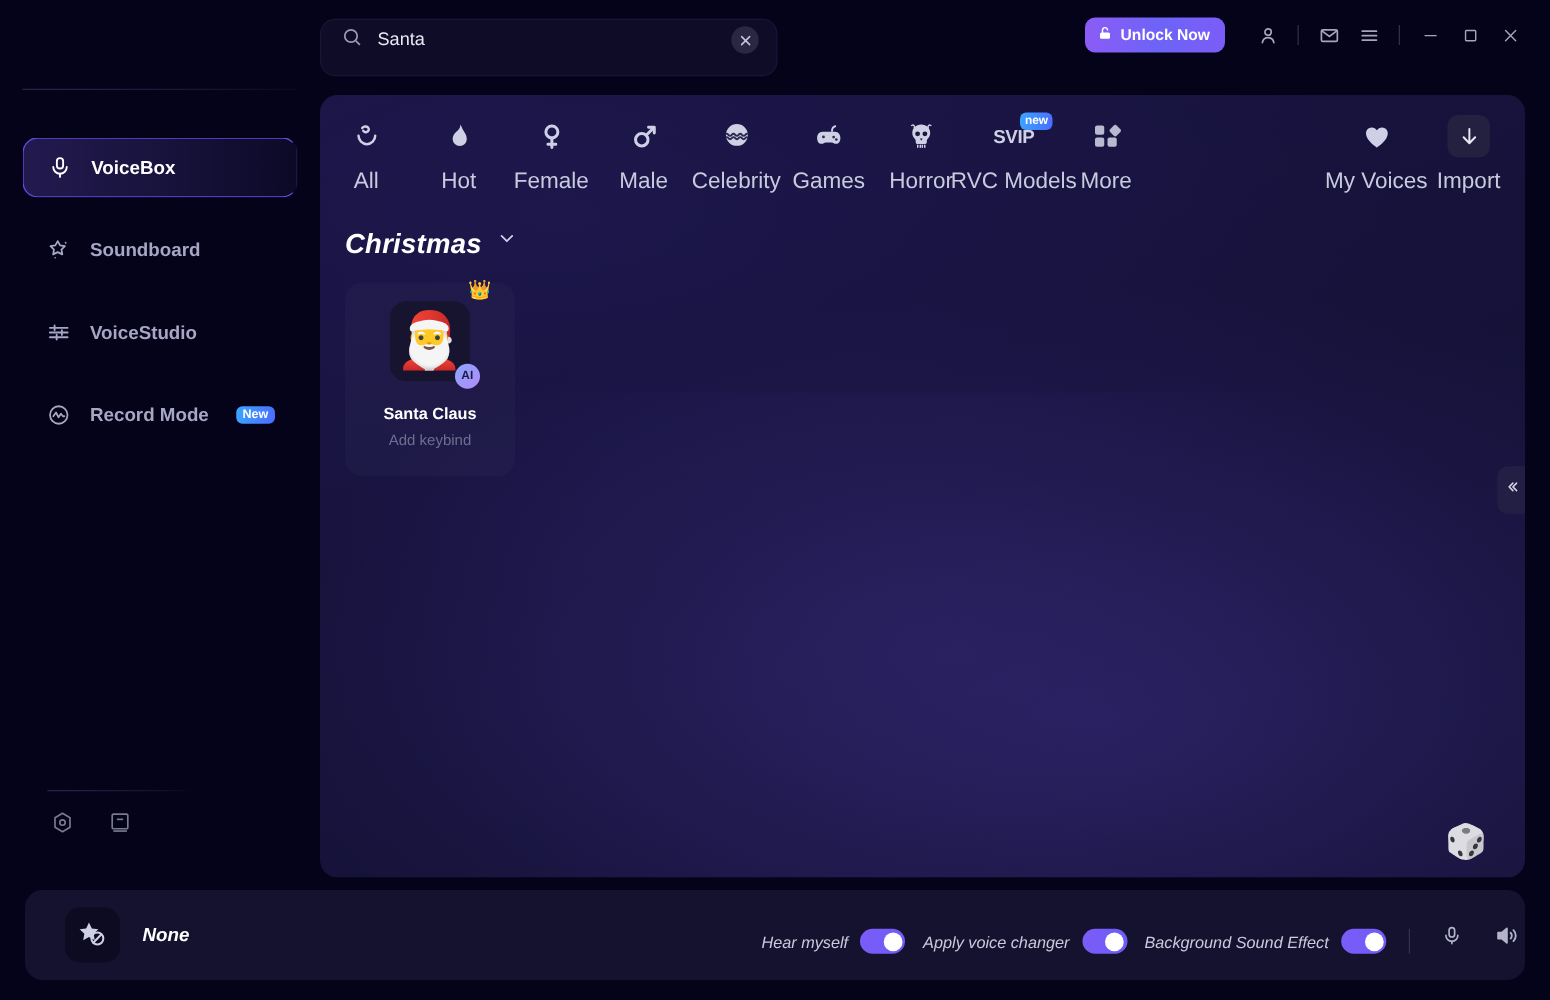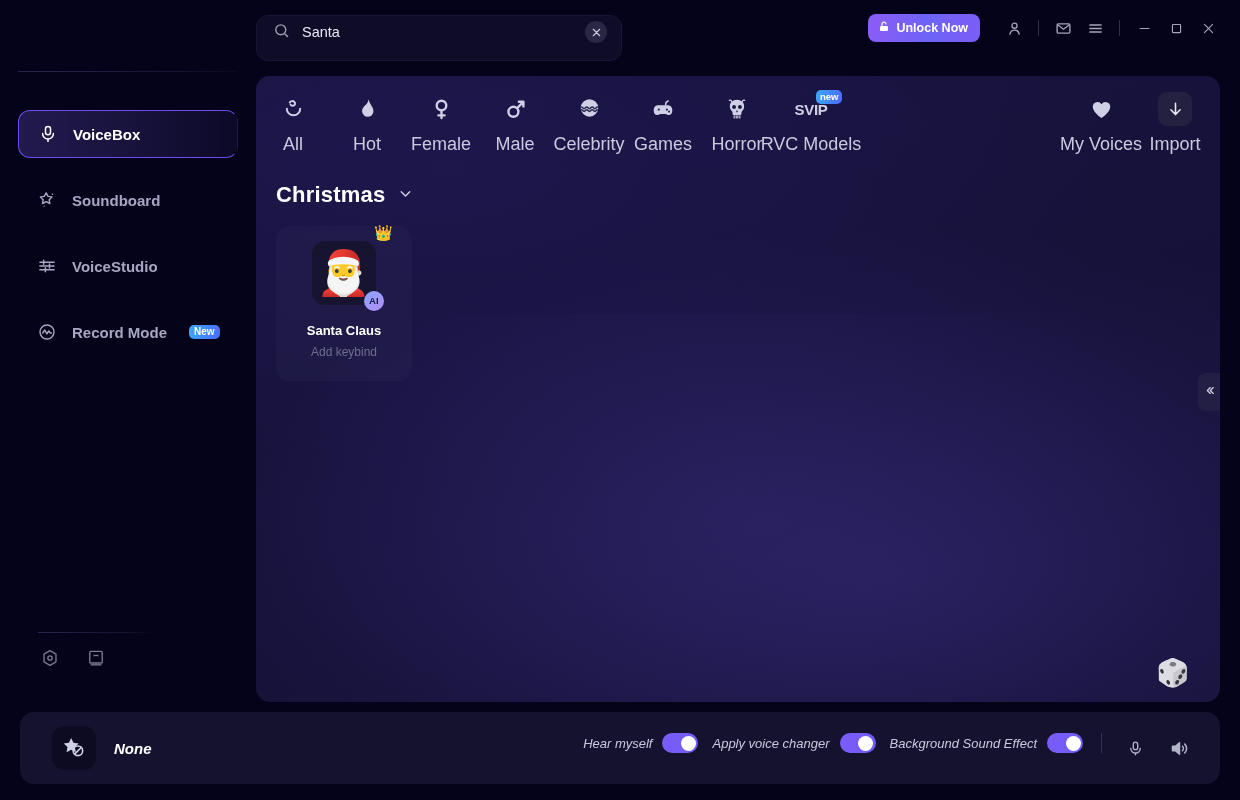--- a/index.html
+++ b/index.html
@@ -178,21 +178,21 @@
     position: absolute; top: -2px; left: 42px;
     background: linear-gradient(100deg,#3aa7ff,#4b6bff);
     color: #fff; font-size: 9.5px; font-weight: 700;
     border-radius: 5px; padding: 2px 4px; line-height: 1;
   }
   .cats-spacer { flex: 1 1 auto; }
 
   
   .section-title {
     position: absolute; left: 20px; top: 106px;
-    display: flex; align-items: center; gap: 12px;
+    display: flex; align-items: flex-start; gap: 12px; font-style: italic;
   }
   .section-title .st { color: #fff; font-size: 22px; font-weight: 700; letter-spacing:.2px; }
 
   
   .grid { position: absolute; left: 20px; top: 150px; display: flex; gap: 16px; }
   .vcard {
     position: relative;
     width: 136px; height: 155px;
     background: rgba(38,33,78,.45);
     border-radius: 14px;
@@ -251,21 +251,21 @@
   }
   .cur-voice { display: flex; align-items: center; gap: 18px; padding-left: 32px; }
   .cur-thumb {
     width: 44px; height: 44px; border-radius: 12px;
     background: #0d0b22;
     display: flex; align-items: center; justify-content: center;
   }
   .cur-name { color: #fff; font-size: 15px; font-weight: 700; }
 
   .bb-spacer { flex: 1 1 auto; }
-  .toggles { display: flex; align-items: flex-start; gap: 14px; padding-right: 26px; }
+  .toggles { display: flex; align-items: flex-end; gap: 14px; }
   .tg-group { display: flex; align-items: center; gap: 10px; }
   .tg-label { color: #c9cade; font-size: 13px; white-space: nowrap; }
   .switch {
     width: 36px; height: 20px; border-radius: 10px;
     background: linear-gradient(95deg,#7c5cf8,#6d5cf7);
     position: relative; cursor: pointer; flex: none;
   }
   .switch .knob {
     position: absolute; top: 2.5px; right: 2.5px;
     width: 15px; height: 15px; border-radius: 50%;
@@ -511,20 +511,31 @@
       </div>
 
       <div class="cat">
         <span class="cat-new">new</span>
         <span class="cicon">
           <span style="color:#cfd0e6;font-size:15px;font-weight:800;letter-spacing:-.3px;font-family:'Liberation Sans',sans-serif;">SVIP</span>
         </span>
         <span class="clabel">RVC Models</span>
       </div>
 
+      <div class="cat">
+        <span class="cicon">
+          <svg width="24" height="24" viewBox="0 0 24 24" fill="#b9bad2">
+            <rect x="3" y="3.4" width="7.4" height="7.4" rx="1.6"></rect>
+            <rect x="3" y="13" width="7.4" height="7.4" rx="1.6"></rect>
+            <rect x="13" y="13" width="7.4" height="7.4" rx="1.6"></rect>
+            <rect x="16.4" y="1.6" width="7.4" height="7.4" rx="1.6" transform="rotate(45 17 5.3)"></rect>
+          </svg>
+        </span>
+        <span class="clabel">More</span>
+      </div>
 
       <div class="cats-spacer"></div>
 
       <div class="cat">
         <span class="cicon">
           <svg width="25" height="25" viewBox="0 0 24 24" fill="#cfd0e6">
             <path d="M12 20.2S3.6 14.8 3.6 9.4A4.6 4.6 0 0 1 12 6.9a4.6 4.6 0 0 1 8.4 2.5c0 5.4-8.4 10.8-8.4 10.8z"></path>
           </svg>
         </span>
         <span class="clabel">My Voices</span>

